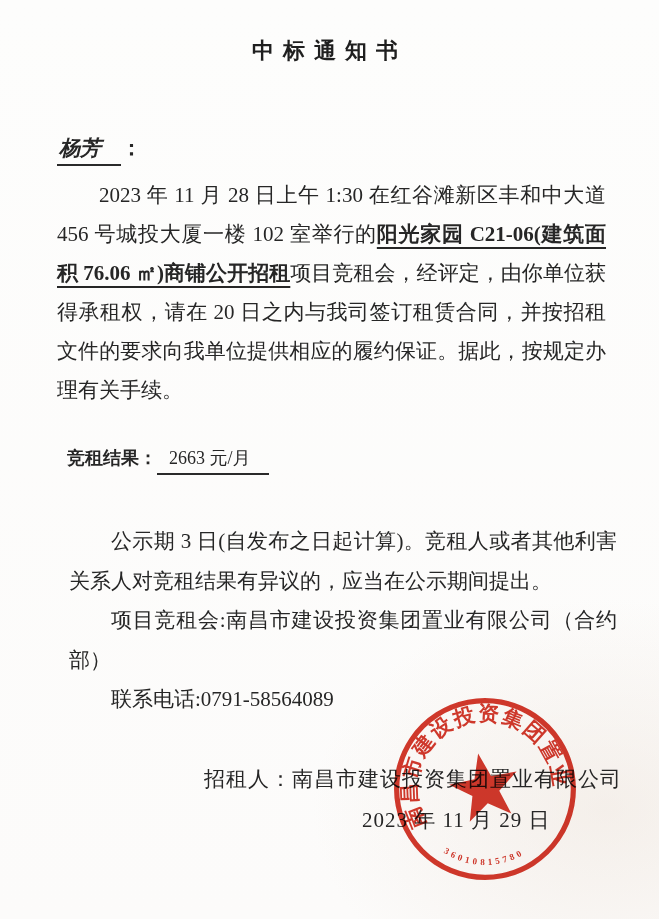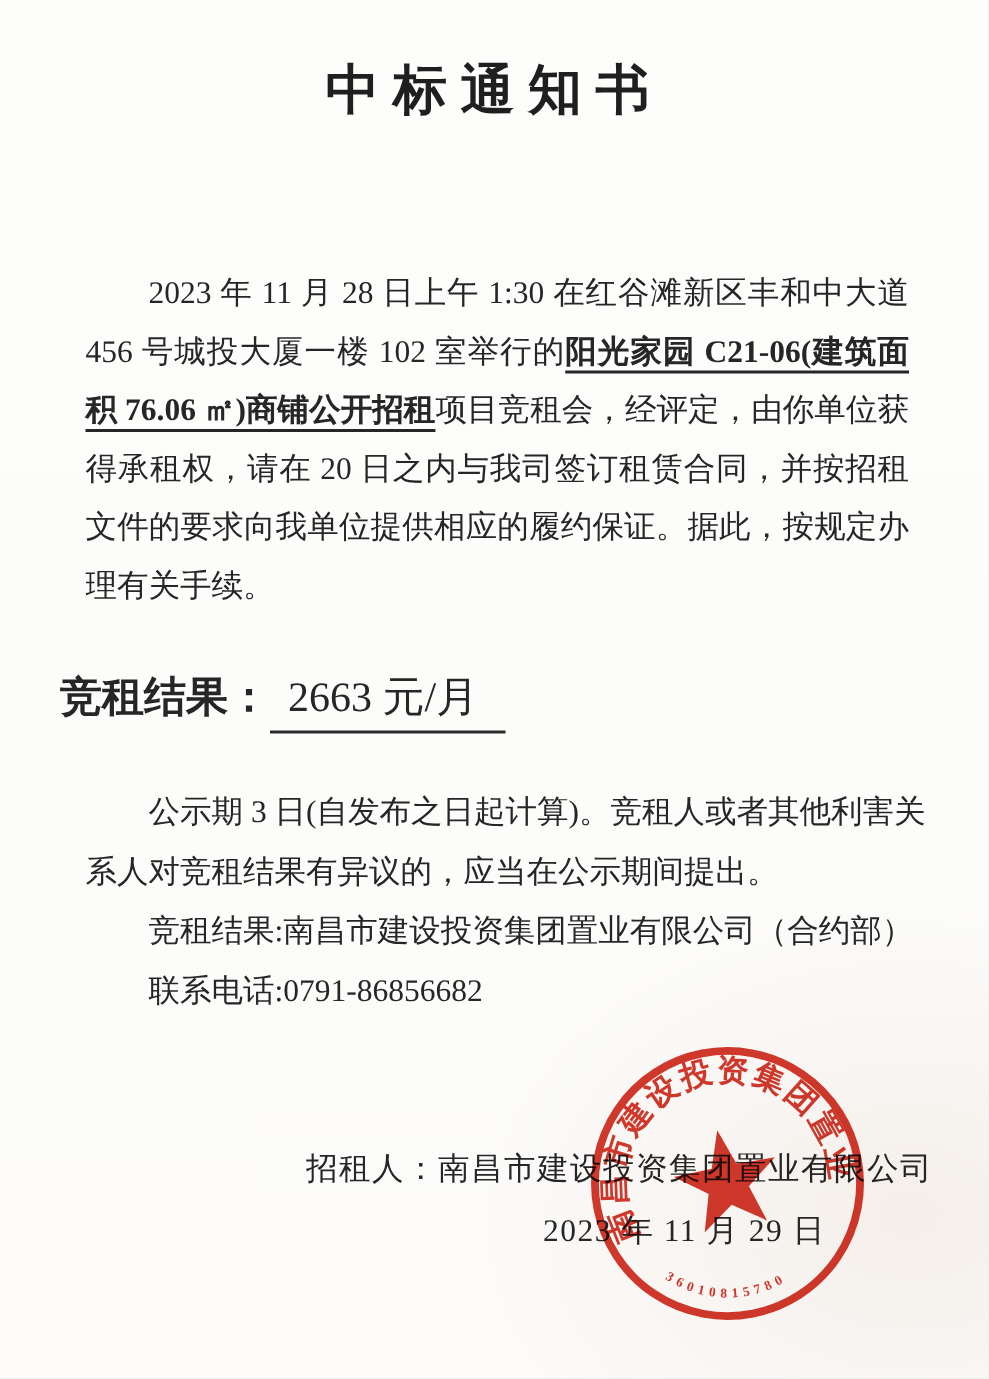--- a/index.html
+++ b/index.html
@@ -16,21 +16,21 @@
     color: #262626;
     background:
       radial-gradient(ellipse 420px 300px at 92% 88%, rgba(235,224,214,0.45), rgba(0,0,0,0) 70%),
       linear-gradient(180deg, #fdfdfc 0%, #fcfbfa 100%);
   }
   .abs { position: absolute; }
 
   .title {
     top: 36px; left: 0; right: 0;
     text-align: center;
-    font-size: 36px;
+    font-size: 22px;
     font-weight: 600;
     letter-spacing: 9px;
     color: #1f1f1f;
   }
 
   .recipient {
     top: 134px; left: 57px;
     font-size: 21px;
     font-weight: 600;
   }
@@ -50,38 +50,38 @@
     text-indent: 2em;
   }
   .hl {
     font-weight: 700;
     text-decoration: underline;
     text-underline-offset: 6px;
     text-decoration-thickness: 1.5px;
   }
 
   .result {
-    top: 446px; left: 40px;
-    font-size: 28px;
+    top: 446px; left: 67px;
+    font-size: 18px;
   }
   .result .label { font-weight: 700; }
   .result .value {
     display: inline-block;
     border-bottom: 2px solid #2a2a2a;
     padding: 0 18px 3px 12px;
   }
 
   .notice {
     top: 522px; left: 57px;
     width: 560px;
     font-size: 21px;
     line-height: 39.5px;
     text-align: justify;
   }
-  .notice p { text-indent: 2em; }
+  .notice p { text-indent: 2em; margin-left: 12px; }
 
   .issuer {
     top: 765px; left: 204px;
     font-size: 21px;
     letter-spacing: 1px;
   }
   .date {
     top: 806px; left: 362px;
     font-size: 21px;
     letter-spacing: 1px;
@@ -102,31 +102,34 @@
   .seal .ring-text { font-size: 22px; font-weight: 700; letter-spacing: 2px; }
   .seal .num-text  { font-size: 9.5px; font-weight: 700; letter-spacing: 3.5px; }
 </style>
 </head>
 <body>
 
 <div class="doc">
 
   <h1 class="abs title">中标通知书</h1>
 
+  <div class="abs recipient">
+    <span class="name">杨芳</span><span>：</span>
+  </div>
 
   <p class="abs para1"><span>2023 年 11 月 28 日上午 1:30 在红谷滩新区丰和中大道 456 号城投大厦一楼 102 室举行的</span><span class="hl">阳光家园 C21-06(建筑面积 76.06 ㎡)商铺公开招租</span><span>项目竞租会，经评定，由你单位获得承租权，请在 20 日之内与我司签订租赁合同，并按招租文件的要求向我单位提供相应的履约保证。据此，按规定办理有关手续。</span></p>
 
   <div class="abs result">
     <span class="label">竞租结果：</span><span class="value">2663 元/月</span>
   </div>
 
   <div class="abs notice">
     <p>公示期 3 日(自发布之日起计算)。竞租人或者其他利害关系人对竞租结果有异议的，应当在公示期间提出。</p>
-    <p>竞租结果:南昌市建设投资集团置业有限公司（合约部）</p>
-    <p>联系电话:0791-86856682</p>
+    <p>项目竞租会:南昌市建设投资集团置业有限公司（合约部）</p>
+    <p>联系电话:0791-58564089</p>
   </div>
 
   <div class="abs issuer">
     <span>招租人：</span><span>南昌市建设投资集团置业有限公司</span>
   </div>
 
   <div class="abs date">2023 年 11 月 29 日</div>
 
   <svg class="abs seal" viewBox="0 0 200 200">
     <defs>

